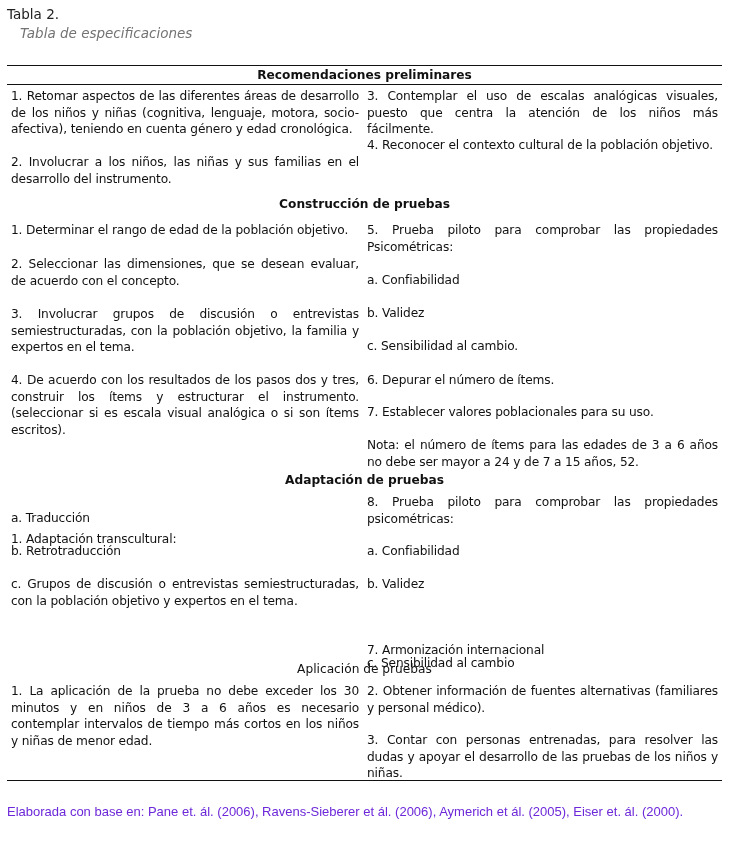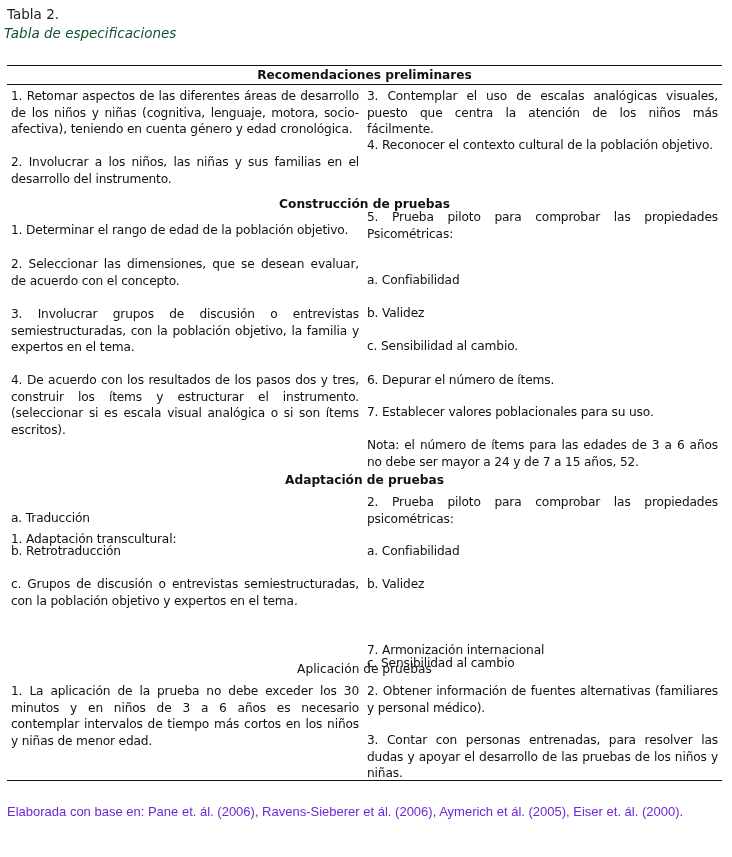--- a/index.html
+++ b/index.html
@@ -9,22 +9,22 @@
       color: #111111;
       font-size: 12.2px;
       line-height: 16.5px;
       position: relative;
     }
     .caption-num {
       position: absolute; left: 7px; top: 5px;
       font-size: 13.5px; line-height: 18px; color: #222; text-align: right;
     }
     .caption-title {
-      position: absolute; left: 4px; top: 24px;
-      font-size: 13.5px; line-height: 18px; font-style: italic; color: #14532d;
+      position: absolute; left: 20px; top: 24px;
+      font-size: 13.5px; line-height: 18px; font-style: italic; color: #737373;
     }
     .rule { position: absolute; left: 7px; width: 715px; height: 1.4px; background: #111; }
     .rule-top { top: 65px; }
     .rule-head { top: 84px; height: 1px; }
     .rule-bottom { top: 780px; }
 
     .sec-head {
       position: absolute; left: 7px; width: 715px;
       text-align: center; font-size: 12.2px; line-height: 16px;
     }
@@ -57,34 +57,34 @@
   <div class="cell left" style="top:88px;">1. Retomar aspectos de las diferentes áreas de desarrollo de los niños y niñas (cognitiva, lenguaje, motora, socio-afectiva), teniendo en cuenta género y edad cronológica.</div>
   <div class="cell left" style="top:154px;">2. Involucrar a los niños, las niñas y sus familias en el desarrollo del instrumento.</div>
   <div class="cell right" style="top:88px;">3. Contemplar el uso de escalas analógicas visuales, puesto que centra la atención de los niños más fácilmente.</div>
   <div class="cell right" style="top:137px;">4. Reconocer el contexto cultural de la población objetivo.</div>
 
   <div class="sec-head bold" style="top:196px;">Construcción de pruebas</div>
   <div class="cell left" style="top:222px;">1. Determinar el rango de edad de la población objetivo.</div>
   <div class="cell left" style="top:256px;">2. Seleccionar las dimensiones, que se desean evaluar, de acuerdo con el concepto.</div>
   <div class="cell left" style="top:306px;">3. Involucrar grupos de discusión o entrevistas semiestructuradas, con la población objetivo, la familia y expertos en el tema.</div>
   <div class="cell left" style="top:372px;">4. De acuerdo con los resultados de los pasos dos y tres, construir los ítems y estructurar el instrumento. (seleccionar si es escala visual analógica o si son ítems escritos).</div>
-  <div class="cell right" style="top:209px;">5. Prueba piloto para comprobar las propiedades Psicométricas:</div>
+  <div class="cell right" style="top:222px;">5. Prueba piloto para comprobar las propiedades Psicométricas:</div>
   <div class="cell right" style="top:272px;">a. Confiabilidad</div>
   <div class="cell right" style="top:305px;">b. Validez</div>
   <div class="cell right" style="top:338px;">c. Sensibilidad al cambio.</div>
   <div class="cell right" style="top:372px;">6. Depurar el número de ítems.</div>
   <div class="cell right" style="top:404px;">7. Establecer valores poblacionales para su uso.</div>
   <div class="cell right" style="top:437px;">Nota: el número de ítems para las edades de 3 a 6 años no debe ser mayor a 24 y de 7 a 15 años, 52.</div>
 
   <div class="sec-head bold" style="top:472px;">Adaptación de pruebas</div>
   <div class="cell left" style="top:494px;margin-top:37px;">1. Adaptación transcultural:</div>
   <div class="cell left" style="top:510px;">a. Traducción</div>
   <div class="cell left" style="top:543px;">b. Retrotraducción</div>
   <div class="cell left" style="top:576px;">c. Grupos de discusión o entrevistas semiestructuradas, con la población objetivo y expertos en el tema.</div>
-  <div class="cell right" style="top:494px;">2. Prueba piloto para comprobar las propiedades psicométricas:</div>
+  <div class="cell right" style="top:494px;">8. Prueba piloto para comprobar las propiedades psicométricas:</div>
   <div class="cell right" style="top:543px;">a. Confiabilidad</div>
   <div class="cell right" style="top:576px;">b. Validez</div>
   <div class="cell right" style="top:609px;margin-top:46px;">c. Sensibilidad al cambio</div>
   <div class="cell right" style="top:642px;">7. Armonización internacional</div>
 
   <div class="sec-head" style="top:661px;">Aplicación de pruebas</div>
   <div class="cell left" style="top:683px;">1. La aplicación de la prueba no debe exceder los 30 minutos y en niños de 3 a 6 años es necesario contemplar intervalos de tiempo más cortos en los niños y niñas de menor edad.</div>
   <div class="cell right" style="top:683px;">2. Obtener información de fuentes alternativas (familiares y personal médico).</div>
   <div class="cell right" style="top:732px;">3. Contar con personas entrenadas, para resolver las dudas y apoyar el desarrollo de las pruebas de los niños y niñas.</div>
 

